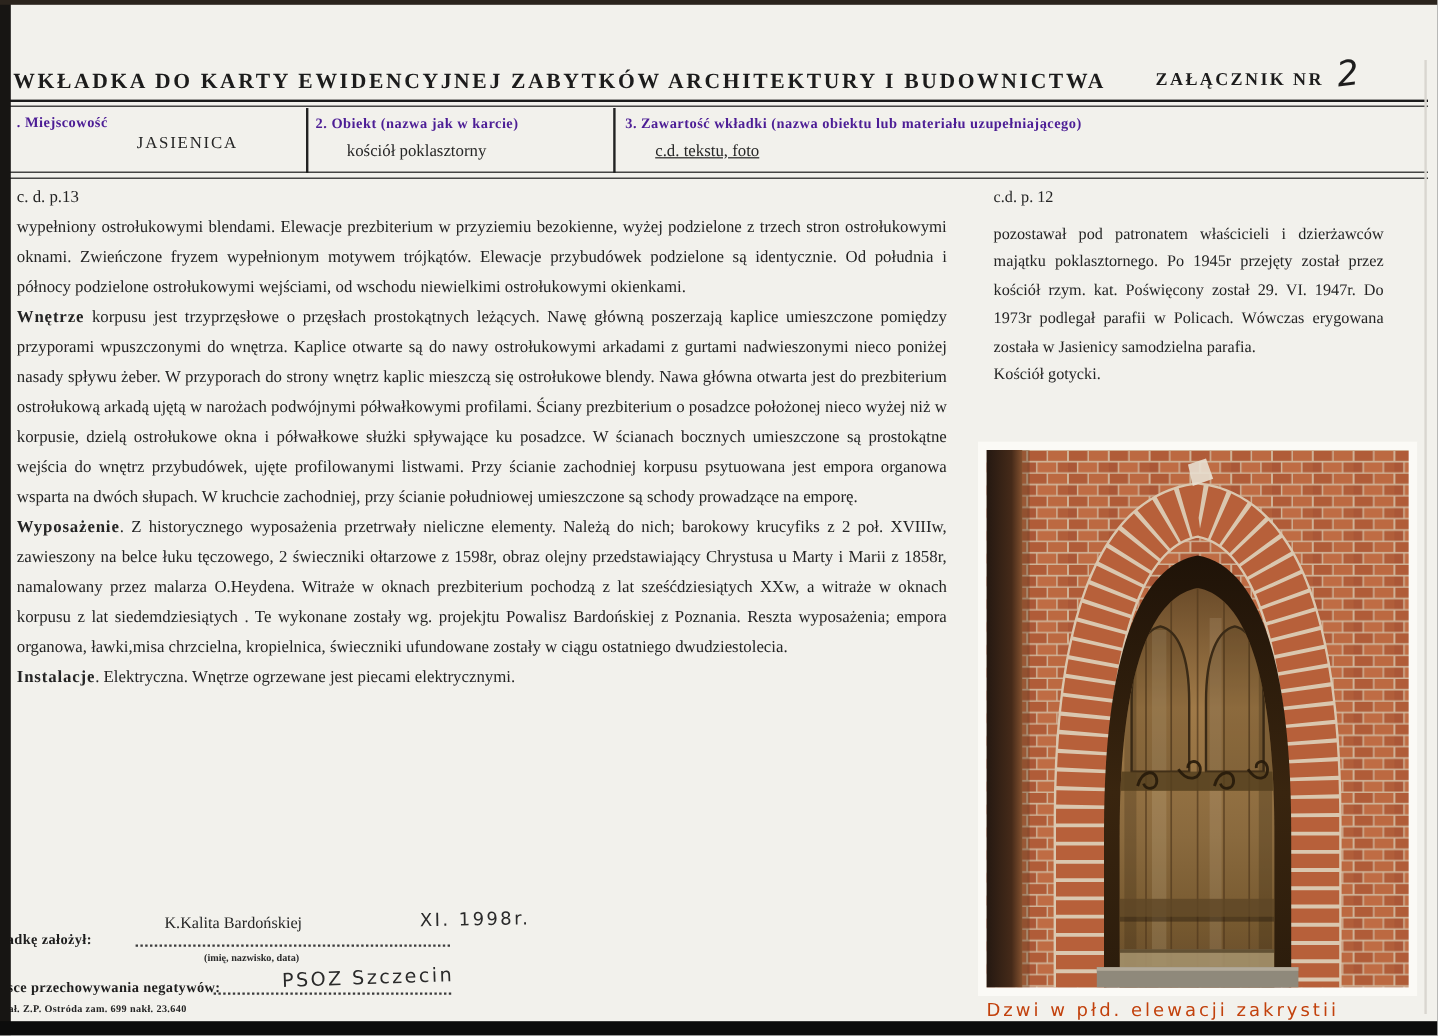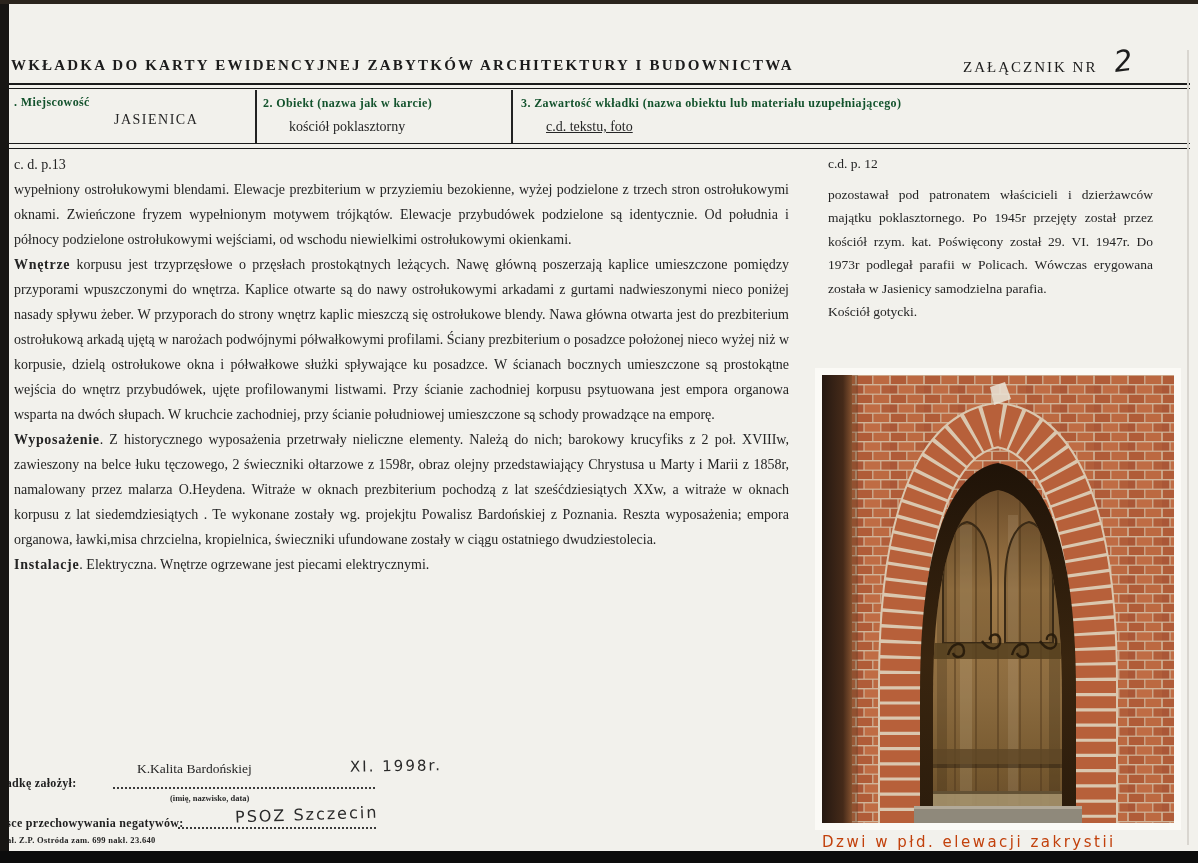--- a/index.html
+++ b/index.html
@@ -4,32 +4,32 @@
 <style>
   html,body{margin:0;padding:0;background:#888;}
   .page{position:relative;width:1198px;height:863px;background:#f2f1ec;overflow:hidden;
         font-family:"Liberation Serif",serif;color:#222;}
   
   .edge-left{position:absolute;left:0;top:0;width:9px;height:100%;background:#171513;z-index:9;}
   .edge-top{position:absolute;left:0;top:0;width:100%;height:4px;background:#2b241d;z-index:9;}
   .edge-bottom{position:absolute;left:0;top:851px;width:100%;height:12px;background:#0c0c0c;z-index:9;}
   .paper-edge-right{position:absolute;left:1187px;top:50px;width:2px;height:795px;background:#d9d6d0;}
   
-  .title{position:absolute;left:11px;top:57px;font-size:15px;font-weight:bold;
+  .title{position:absolute;left:11px;top:57px;font-size:18px;font-weight:bold;
          letter-spacing:2.2px;white-space:nowrap;color:#1c1c1c;}
-  .att-label{position:absolute;left:963px;top:59px;font-size:15px;font-weight:normal;letter-spacing:2px;color:#1c1c1c;}
+  .att-label{position:absolute;left:963px;top:59px;font-size:15px;font-weight:bold;letter-spacing:2px;color:#1c1c1c;}
   .att-num{position:absolute;left:1114px;top:44px;font-family:"DejaVu Sans",sans-serif;font-style:italic;
            font-size:29px;transform:rotate(-7deg);color:#1d1d1d;}
   .rule{position:absolute;left:8px;width:1182px;height:3px;
         border-top:2.5px solid #1b1b1b;border-bottom:1.5px solid #1b1b1b;}
   #rule-top{top:83px;}
   #rule-mid{top:143px;border-top-width:1.5px;border-bottom-width:1.5px;height:4px;}
   .vline{position:absolute;top:90px;height:54px;width:2px;background:#222;}
   #vline1{left:255px;} #vline2{left:511px;}
-  .flabel{position:absolute;font-size:12px;font-weight:bold;letter-spacing:0.4px;color:#14532d;white-space:nowrap;}
+  .flabel{position:absolute;font-size:12px;font-weight:bold;letter-spacing:0.4px;color:#4c1d95;white-space:nowrap;}
   .fvalue{position:absolute;font-size:14px;color:#262626;white-space:nowrap;}
   #f1-label{left:14px;top:95px;} #f1-value{left:114px;top:112px;letter-spacing:1.5px;text-align:right;}
   #f2-label{left:263px;top:96px;} #f2-value{left:289px;top:119px;}
   #f3-label{left:521px;top:96px;} #f3-value{left:546px;top:119px;text-decoration:underline;}
   
   .col{position:absolute;text-align:justify;}
   .col p{margin:0;}
   .left-col{left:14px;top:152px;width:775px;font-size:14px;line-height:25px;color:#242424;}
   .right-col{left:828px;top:152px;width:325px;font-size:13.5px;line-height:23.5px;color:#242424;}
   .right-col .para{margin-top:7px;}

